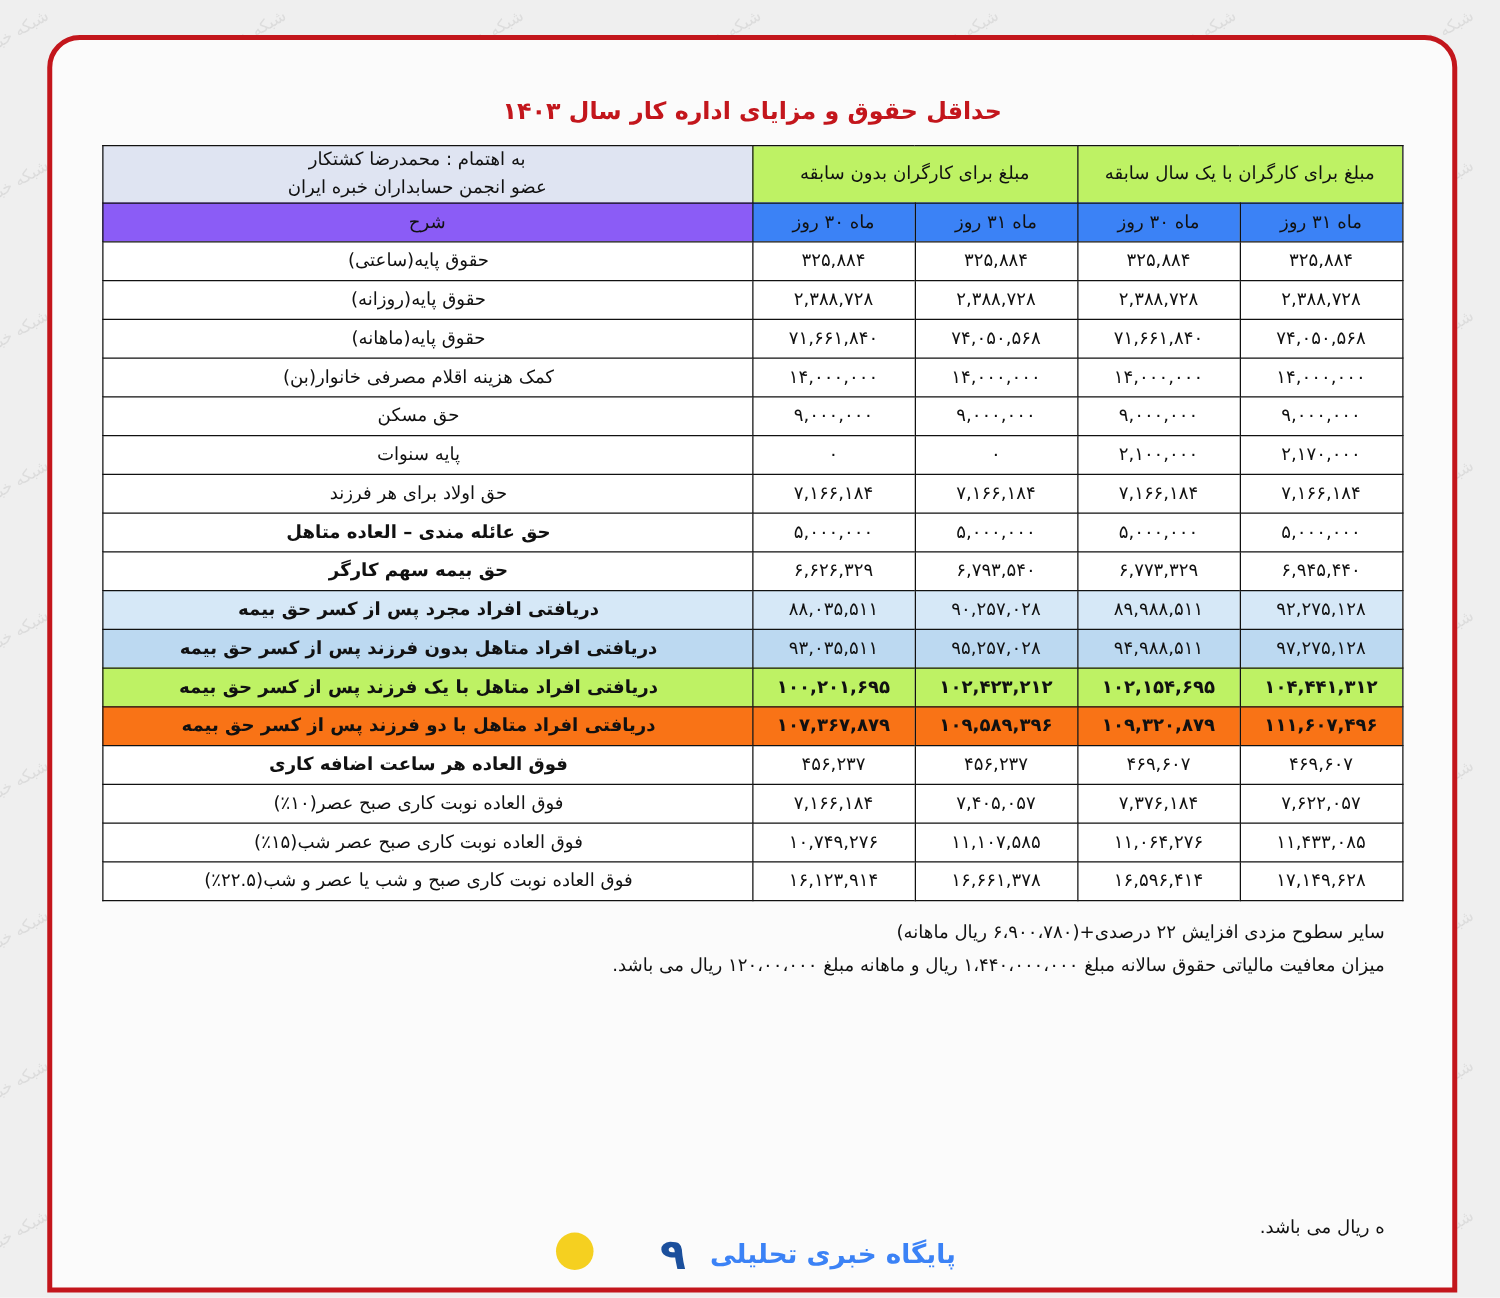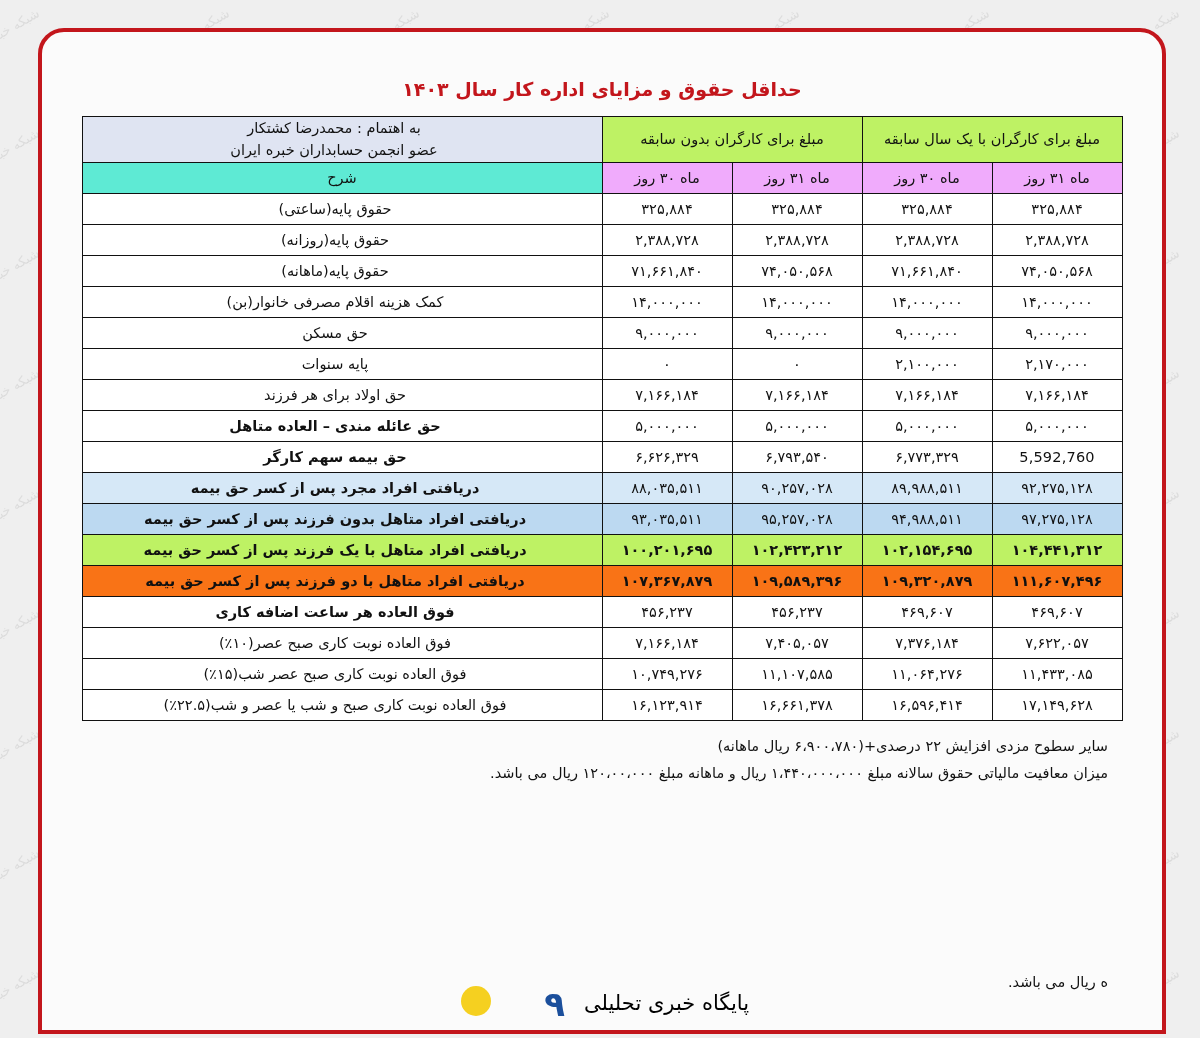--- a/index.html
+++ b/index.html
@@ -80,27 +80,27 @@
   }
   .hdr-blue {
     background: #dfe4f2;
     height: 56px;
     text-align: right;
     padding-right: 16px !important;
     font-size: 13.5px;
     line-height: 1.55;
   }
   .hdr-sub {
-    background: #f0abfc;
+    background: #3b82f6;
     font-weight: bold;
     font-size: 14.5px;
     height: 34px;
   }
   .hdr-sharh {
-    background: #5eead4;
+    background: #8b5cf6;
     font-weight: bold;
     font-size: 15px;
     text-align: center;
   }
 
   td.label {
     text-align: right;
     padding-right: 14px !important;
     font-size: 14px;
     white-space: nowrap;
@@ -125,22 +125,22 @@
 
   .footer-brand {
     position: absolute;
     bottom: 6px;
     left: 0;
     right: 0;
     text-align: center;
   }
   .brand-text {
     display: inline-block;
-    color: #000000;
-    font-weight: normal;
+    color: #3b82f6;
+    font-weight: bold;
     font-size: 21px;
     vertical-align: middle;
   }
   .brand-logo {
     display: inline-block;
     vertical-align: middle;
     margin-right: 14px;
     position: relative;
     width: 110px;
     height: 42px;
@@ -320,21 +320,21 @@
           <td class="label">حق اولاد برای هر فرزند</td>
         </tr>
         <tr>
           <td class="num">۵,۰۰۰,۰۰۰</td>
           <td class="num">۵,۰۰۰,۰۰۰</td>
           <td class="num">۵,۰۰۰,۰۰۰</td>
           <td class="num">۵,۰۰۰,۰۰۰</td>
           <td class="label bold">حق  عائله مندی – العاده متاهل</td>
         </tr>
         <tr>
-          <td class="num">5,592,760</td>
+          <td class="num">۶,۹۴۵,۴۴۰</td>
           <td class="num">۶,۷۷۳,۳۲۹</td>
           <td class="num">۶,۷۹۳,۵۴۰</td>
           <td class="num">۶,۶۲۶,۳۲۹</td>
           <td class="label bold">حق بیمه سهم کارگر</td>
         </tr>
         <tr class="hl1">
           <td class="num">۹۲,۲۷۵,۱۲۸</td>
           <td class="num">۸۹,۹۸۸,۵۱۱</td>
           <td class="num">۹۰,۲۵۷,۰۲۸</td>
           <td class="num">۸۸,۰۳۵,۵۱۱</td>

